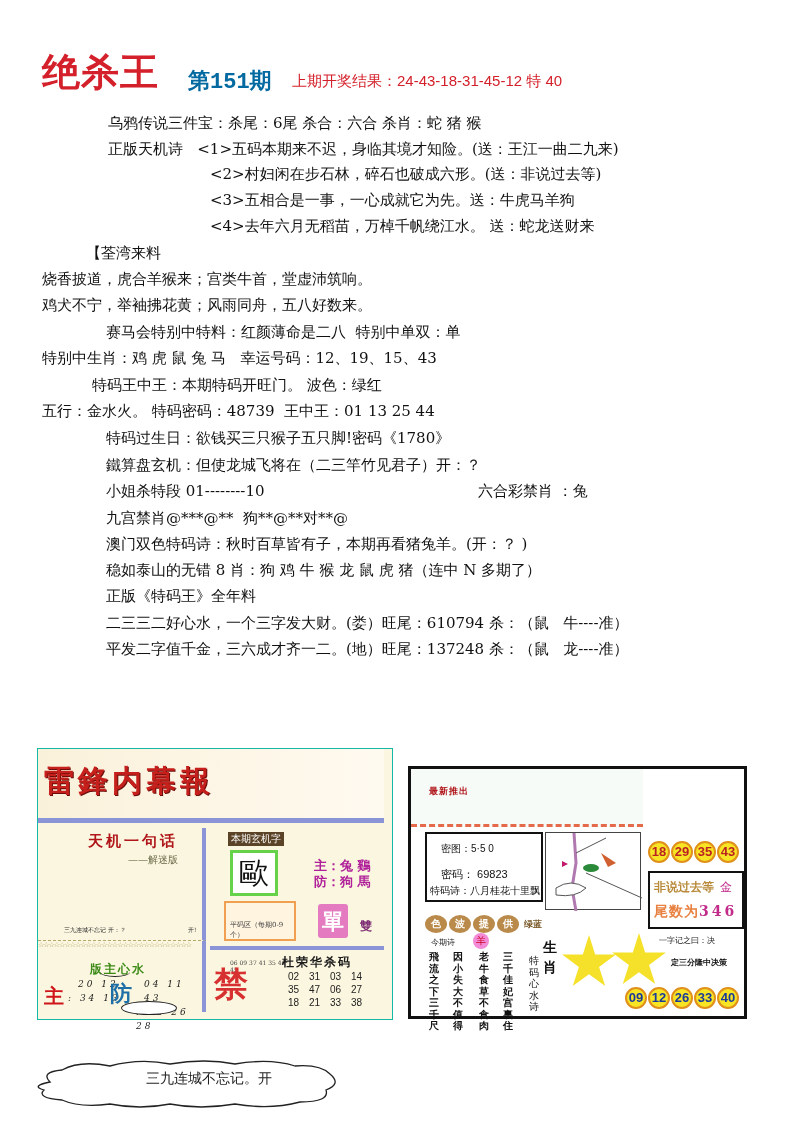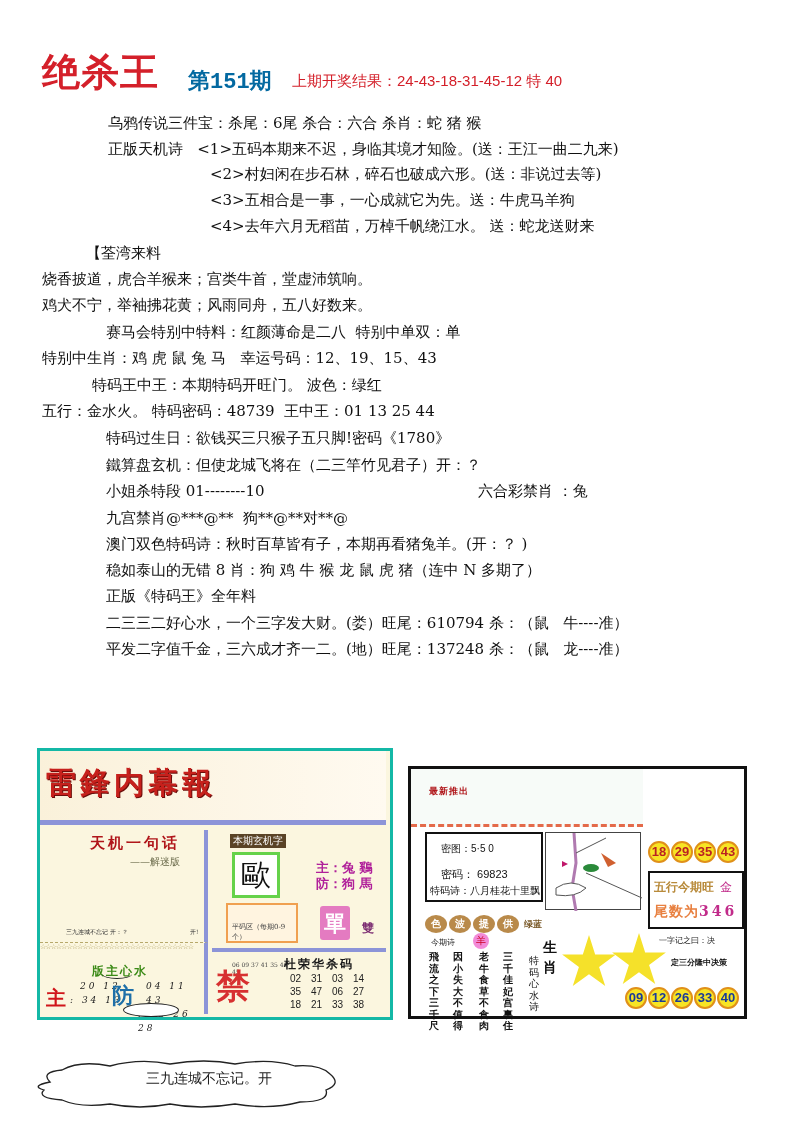--- a/index.html
+++ b/index.html
@@ -7,21 +7,21 @@
   body { position: relative; font-family: "DejaVu Serif", "Liberation Serif", serif; color: #111; }
 
   .header { position: absolute; left: 42px; top: 50px; height: 50px; width: 700px; }
   .logo { position: absolute; left: 0; top: 0; font-family: "DejaVu Serif", serif; font-size: 38px; color: #d4202a; font-weight: bold; letter-spacing: 1px; line-height: 44px; }
   .issue { position: absolute; left: 146px; top: 16px; font-family: Liberation Mono, monospace; font-size: 22px; color: #0369a1; font-weight: bold; }
   .last-result { position: absolute; left: 250px; top: 22px; font-family: "Liberation Sans", sans-serif; font-size: 15px; color: #d4202a; }
 
   .line { position: absolute; font-size: 15px; line-height: 20px; white-space: pre; color: #111; }
 
   
-  .panelL { position: absolute; left: 37px; top: 748px; width: 356px; height: 272px; background: #fbf6df; border: 3px solid #14b8a6; }
+  .panelL { position: absolute; left: 37px; top: 748px; width: 356px; height: 272px; background: #fbf6df; border: 1px solid #14b8a6; }
   .panelL .titlebar { position: absolute; left: 0; top: 0; width: 346px; height: 74px; background: linear-gradient(90deg,#faf1da,#fffaf0); border-bottom: 5px solid #8c94d8; }
   .panelL .title { position: absolute; left: 6px; top: 12px; font-size: 30px; font-weight: bold; color: #c6201c; letter-spacing: 4px; font-family: "DejaVu Serif", serif; text-shadow: 1px 1px 0 #6b0d0a; }
   .panelL .sec1 { position: absolute; left: 0; top: 79px; width: 168px; height: 112px; border-right: 4px solid #8c94d8; }
   .panelL .sec2 { position: absolute; left: 172px; top: 79px; width: 174px; height: 118px; }
   .panelL .sec3 { position: absolute; left: 0; top: 191px; width: 168px; height: 72px; border-top: 1px dashed #b7a86a; border-right: 4px solid #8c94d8; }
   .panelL .sec4 { position: absolute; left: 172px; top: 197px; width: 174px; height: 66px; border-top: 4px solid #8c94d8; }
   .tj-title { position: absolute; left: 50px; top: 4px; font-size: 15px; color: #b0161a; font-weight: bold; letter-spacing: 3px; }
   .tj-sub { position: absolute; left: 90px; top: 25px; font-size: 10px; color: #6b6b4b; }
   .tj-foot { position: absolute; left: 26px; top: 98px; font-size: 6px; color: #333; }
   .tj-foot2 { position: absolute; left: 150px; top: 98px; font-size: 6px; color: #333; }
@@ -189,21 +189,21 @@
   </div>
 
   <div class="balls" style="left:237px;top:72px;">
     <div class="ball">18</div>
     <div class="ball">29</div>
     <div class="ball">35</div>
     <div class="ball">43</div>
   </div>
 
   <div class="r-box2">
-    <div class="w"><b>五行今期旺</b><span>金</span></div>
+    <div class="w"><b>非说过去等</b><span>金</span></div>
     <div class="t"><b>尾数为</b><span>346</span></div>
   </div>
 
   <div class="bw">
     <i>色</i>
     <i>波</i>
     <i>提</i>
     <i>供</i>
     <b>绿蓝</b>
   </div>

